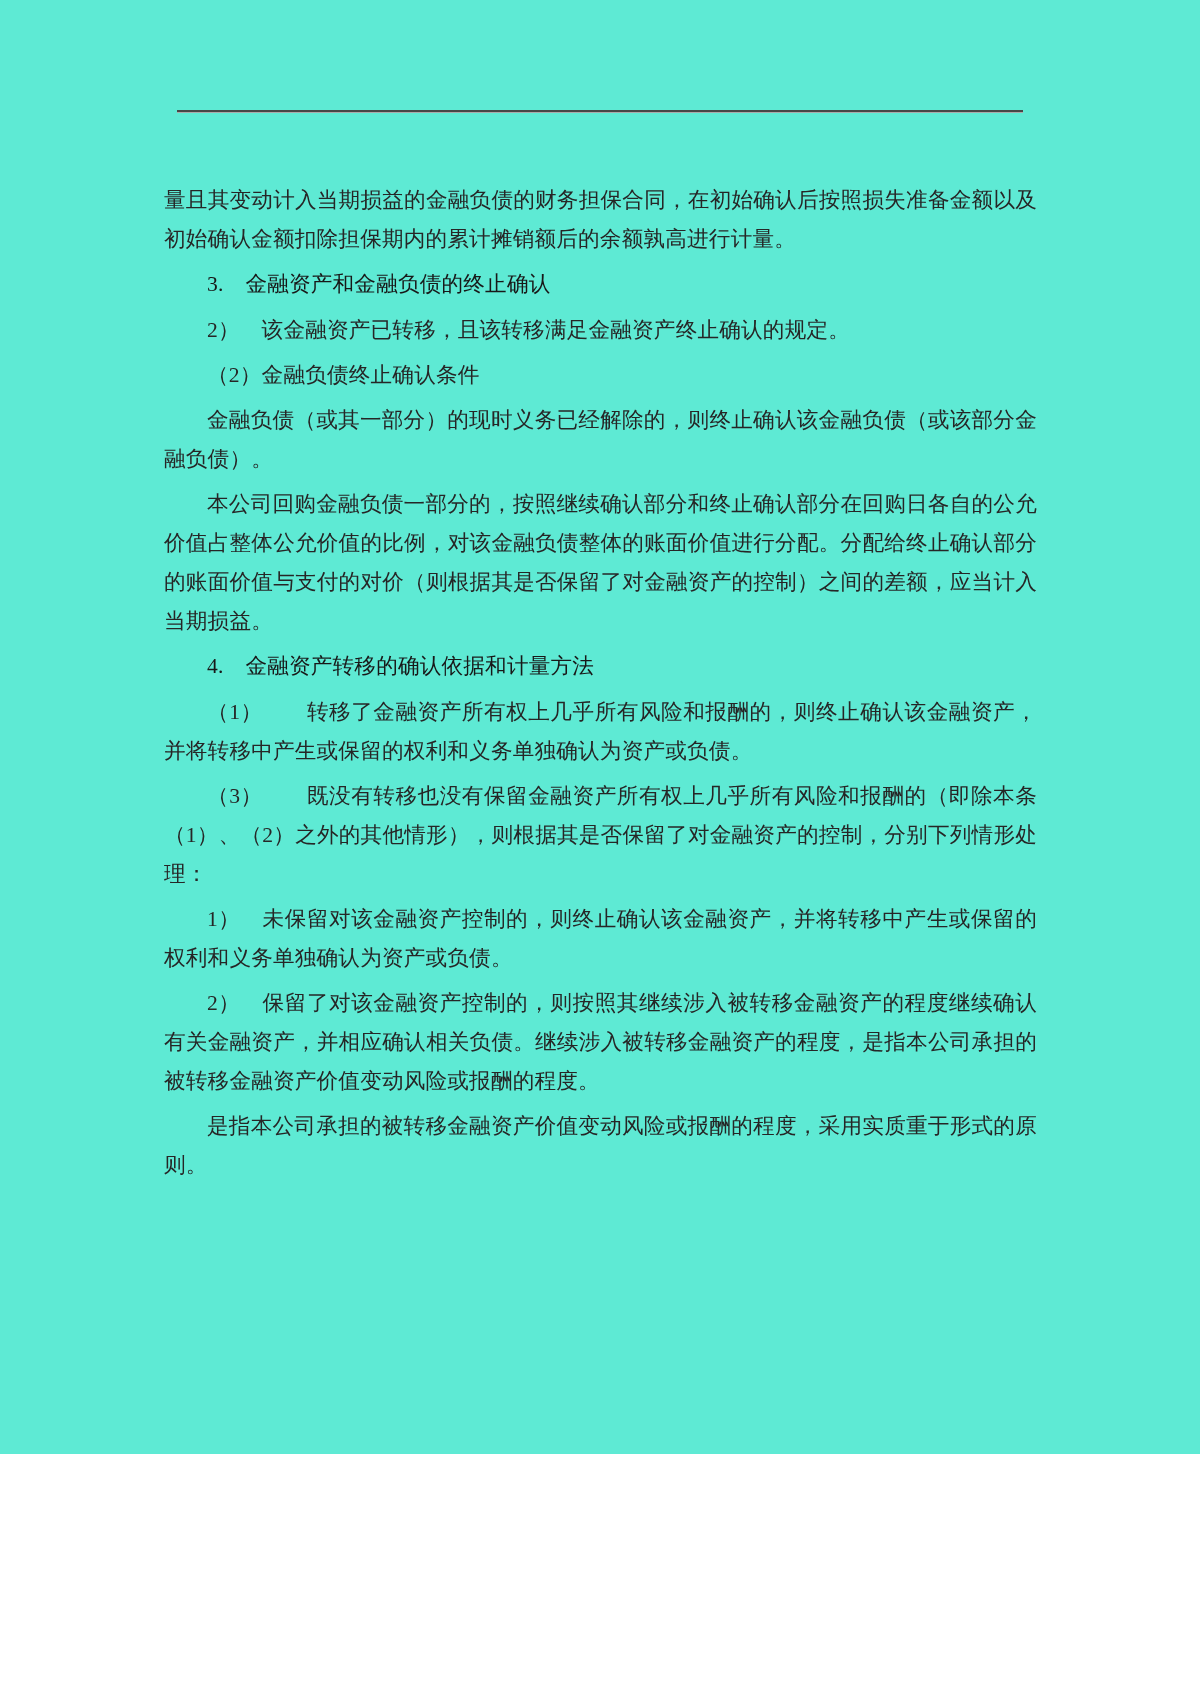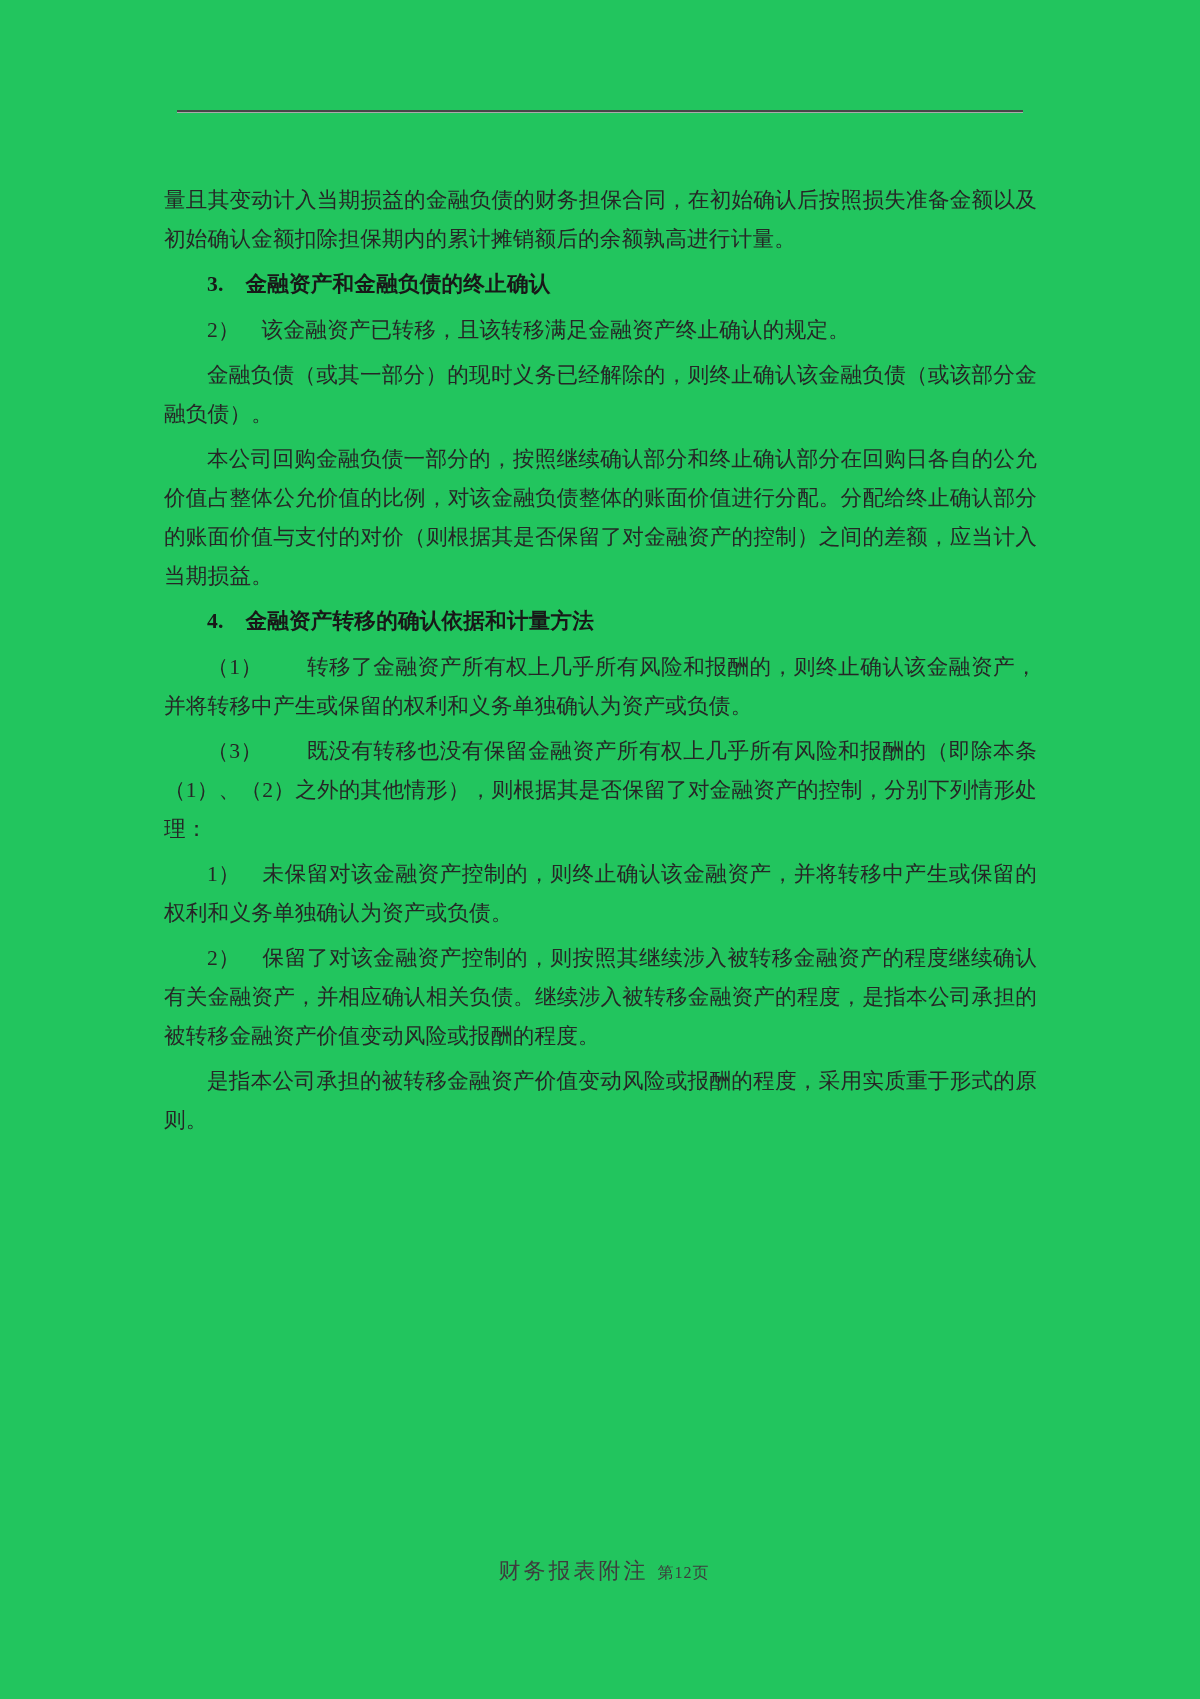--- a/index.html
+++ b/index.html
@@ -3,22 +3,22 @@
 <meta charset="utf-8">
 <style>
   html, body {
     margin: 0;
     padding: 0;
     background: #ffffff;
   }
   .page {
     position: relative;
     width: 1200px;
-    height: 1699px;
-    background: #22c55e;
+    height: 1454px;
+    background: #5eead4;
     overflow: hidden;
     font-family: "Liberation Serif", "DejaVu Serif", serif;
   }
   .top-rule {
     position: absolute;
     left: 177px;
     top: 110px;
     width: 846px;
     height: 3px;
     background: linear-gradient(to bottom, #474747 0%, #474747 62%, #ababab 62%, #ababab 100%);
@@ -36,21 +36,21 @@
     letter-spacing: 0.2px;
   }
   .doc-body p {
     margin: 0 0 6px 0;
     text-indent: 43px;
   }
   .doc-body p.continuation {
     text-indent: 0;
   }
   .doc-body p.heading {
-    font-weight: bold;
+    font-weight: normal;
     color: #181818;
     margin: 3px 0 7px 0;
   }
   .footer {
     position: absolute;
     left: 4px;
     top: 1556px;
     width: 1200px;
     text-align: center;
     color: #3d3d3d;
@@ -70,20 +70,21 @@
 </head>
 <body>
 
 <div class="page">
   <div class="top-rule"></div>
 
   <main class="doc-body">
       <p class="continuation">量且其变动计入当期损益的金融负债的财务担保合同，在初始确认后按照损失准备金额以及初始确认金额扣除担保期内的累计摊销额后的余额孰高进行计量。</p>
       <p class="heading">3.　金融资产和金融负债的终止确认</p>
       <p class="body">2）　该金融资产已转移，且该转移满足金融资产终止确认的规定。</p>
+      <p class="body">（2）金融负债终止确认条件</p>
       <p class="body">金融负债（或其一部分）的现时义务已经解除的，则终止确认该金融负债（或该部分金融负债）。</p>
       <p class="body">本公司回购金融负债一部分的，按照继续确认部分和终止确认部分在回购日各自的公允价值占整体公允价值的比例，对该金融负债整体的账面价值进行分配。分配给终止确认部分的账面价值与支付的对价（则根据其是否保留了对金融资产的控制）之间的差额，应当计入当期损益。</p>
       <p class="heading">4.　金融资产转移的确认依据和计量方法</p>
       <p class="body">（1）　　转移了金融资产所有权上几乎所有风险和报酬的，则终止确认该金融资产，并将转移中产生或保留的权利和义务单独确认为资产或负债。</p>
       <p class="body">（3）　　既没有转移也没有保留金融资产所有权上几乎所有风险和报酬的（即除本条（1）、（2）之外的其他情形），则根据其是否保留了对金融资产的控制，分别下列情形处理：</p>
       <p class="body">1）　未保留对该金融资产控制的，则终止确认该金融资产，并将转移中产生或保留的权利和义务单独确认为资产或负债。</p>
       <p class="body">2）　保留了对该金融资产控制的，则按照其继续涉入被转移金融资产的程度继续确认有关金融资产，并相应确认相关负债。继续涉入被转移金融资产的程度，是指本公司承担的被转移金融资产价值变动风险或报酬的程度。</p>
       <p class="body">是指本公司承担的被转移金融资产价值变动风险或报酬的程度，采用实质重于形式的原则。</p>
     </main>
 

